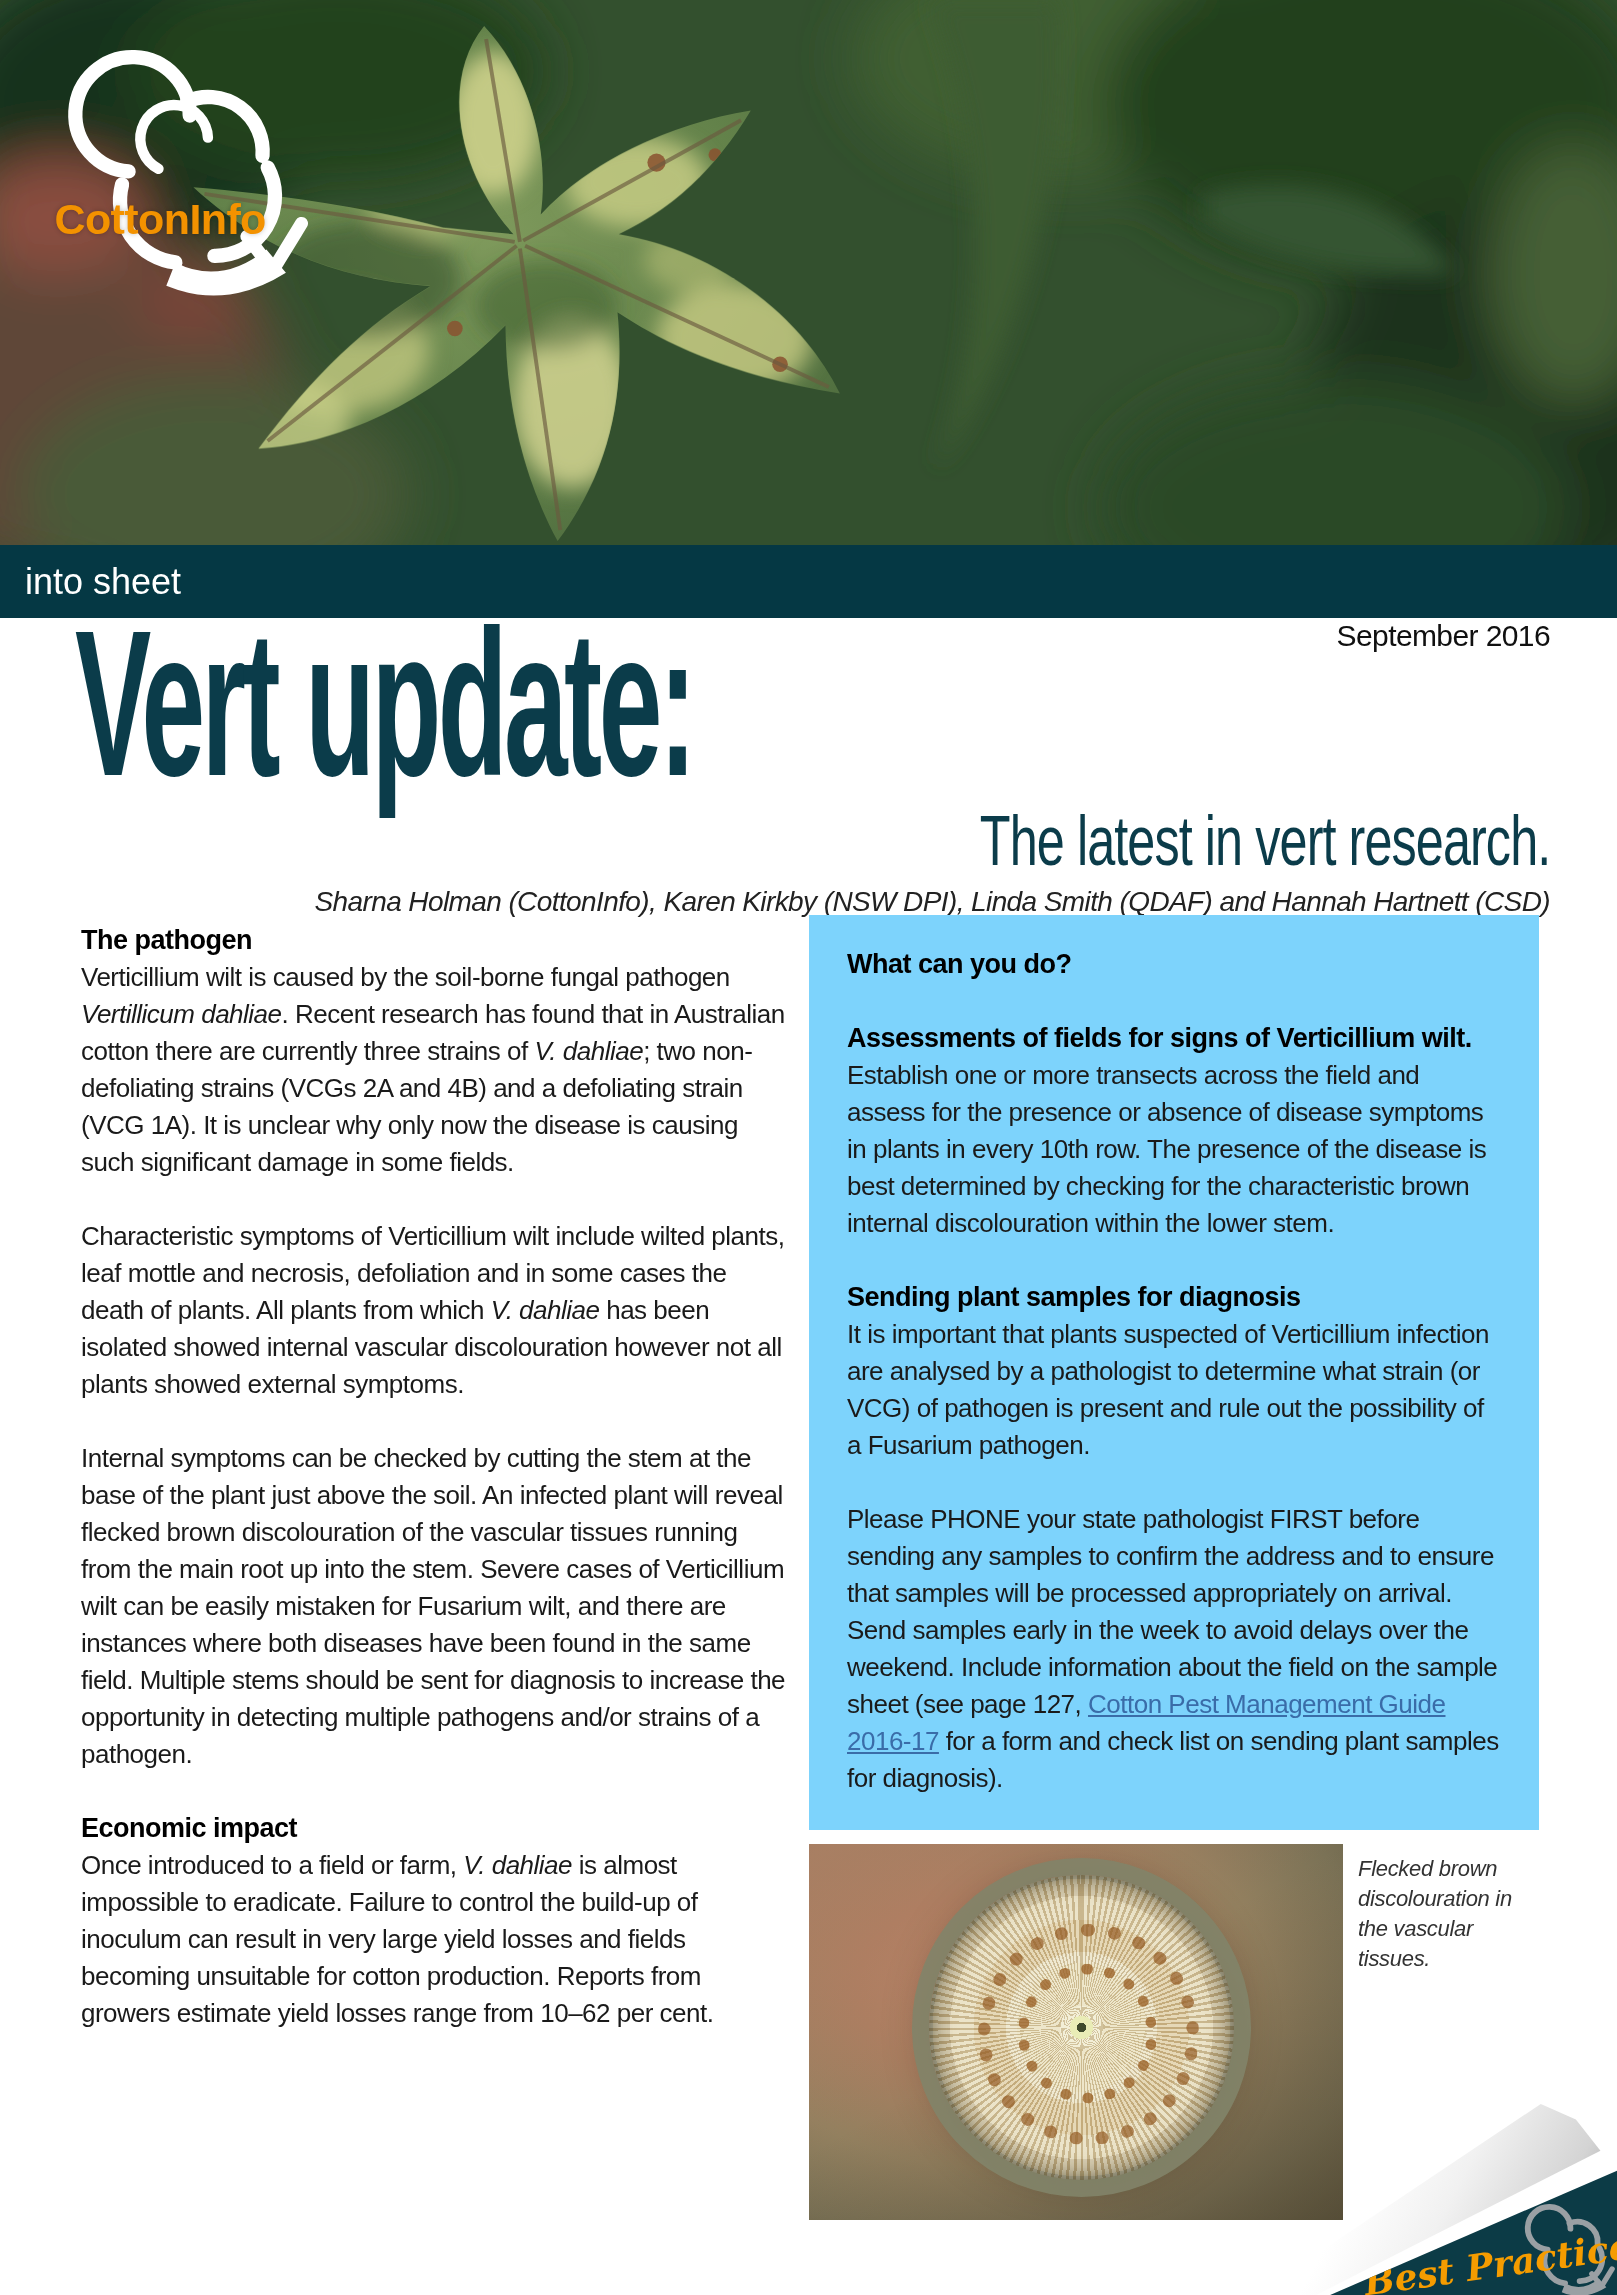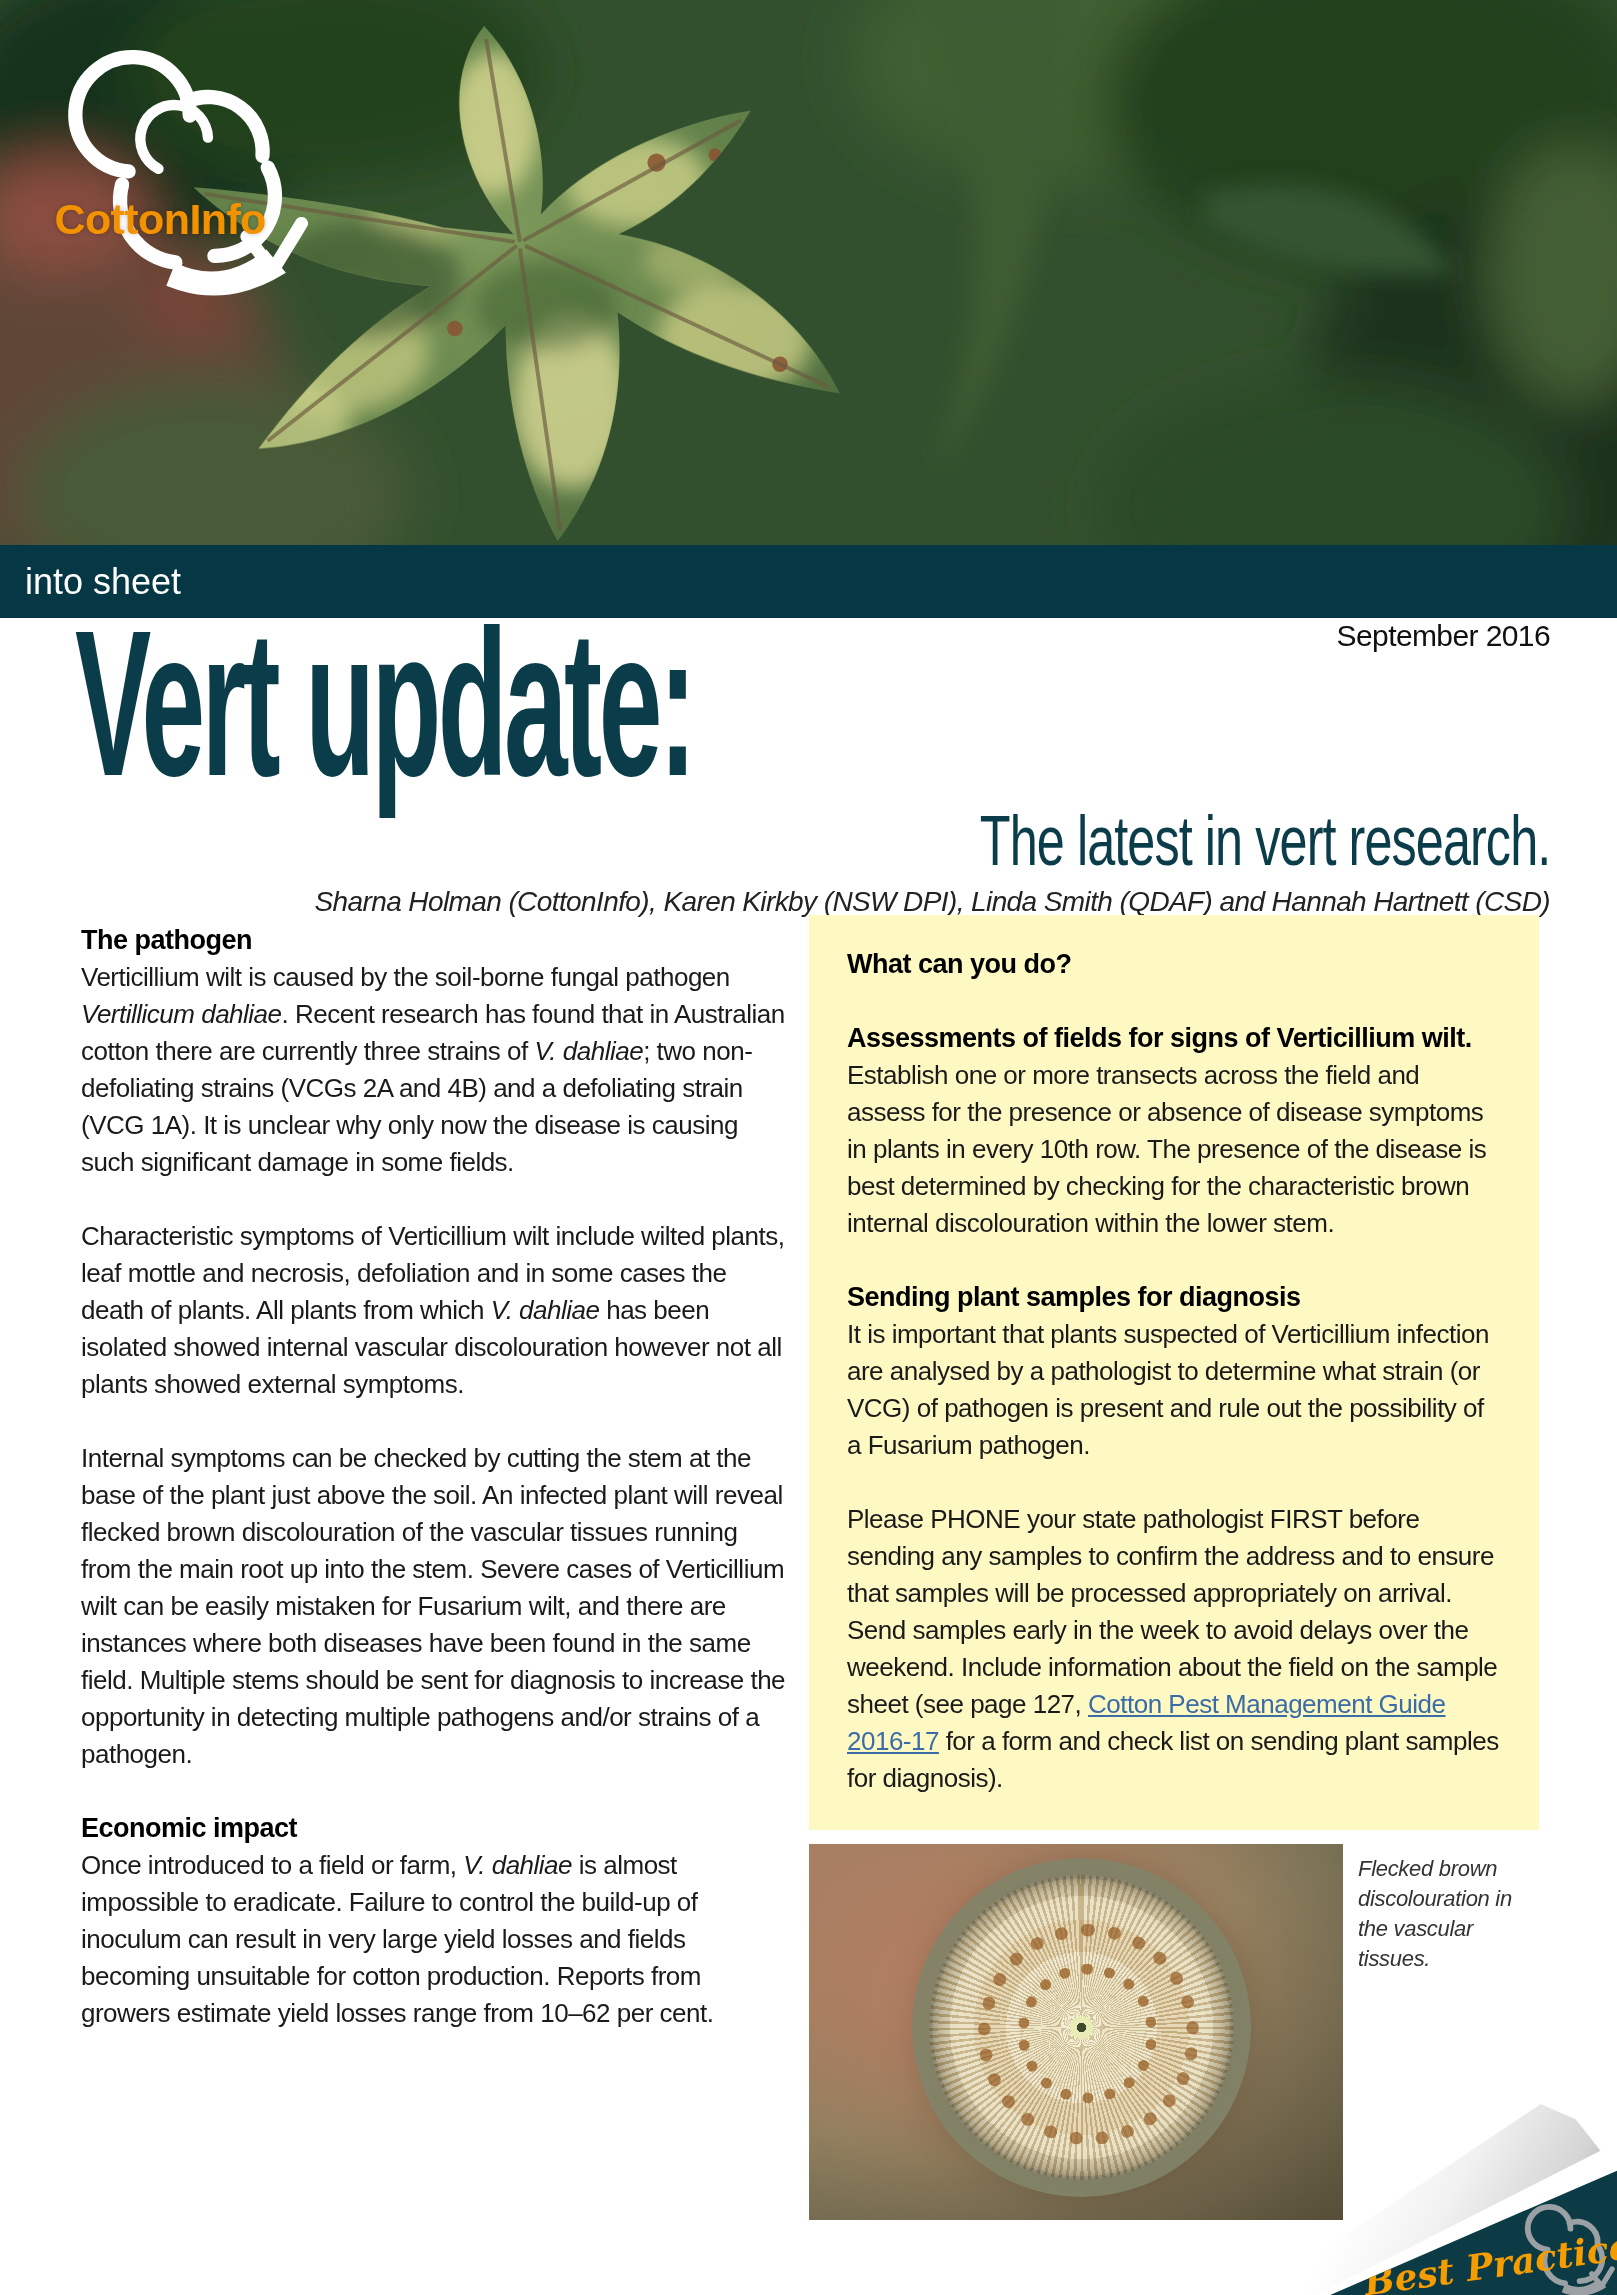--- a/index.html
+++ b/index.html
@@ -45,21 +45,21 @@
   
   .body-text{font-size:26px;line-height:37px;letter-spacing:-0.5px;}
   .left-col{position:absolute;left:81px;top:922px;width:710px;}
   .left-col section{margin:0 0 37px 0;}
   .left-col h3,.infobox h3{font-size:27px;line-height:37px;margin:0;font-weight:bold;color:#000;letter-spacing:-0.5px;}
   .left-col p,.infobox p{margin:0;}
   .para-gap{height:37px;}
   
   .infobox{
     position:absolute;left:809px;top:915px;width:730px;height:915px;
-    background:#fef9c3;box-sizing:border-box;padding:31px 38px 0 38px;
+    background:#7dd3fc;box-sizing:border-box;padding:31px 38px 0 38px;
   }
   .infobox a{color:#3a6ca8;text-decoration:underline;}
   
   .stem-photo{
     position:absolute;left:809px;top:1844px;width:534px;height:376px;overflow:hidden;
     background:
       linear-gradient(150deg, rgba(187,126,102,.55) 0%, rgba(150,120,90,0) 45%, rgba(70,60,40,.45) 100%),
       radial-gradient(ellipse at 35% 38%, #bb8468 0%, #a97e60 28%, #93805f 55%, #7b7256 78%, #625b43 100%);
   }
   .slice{

